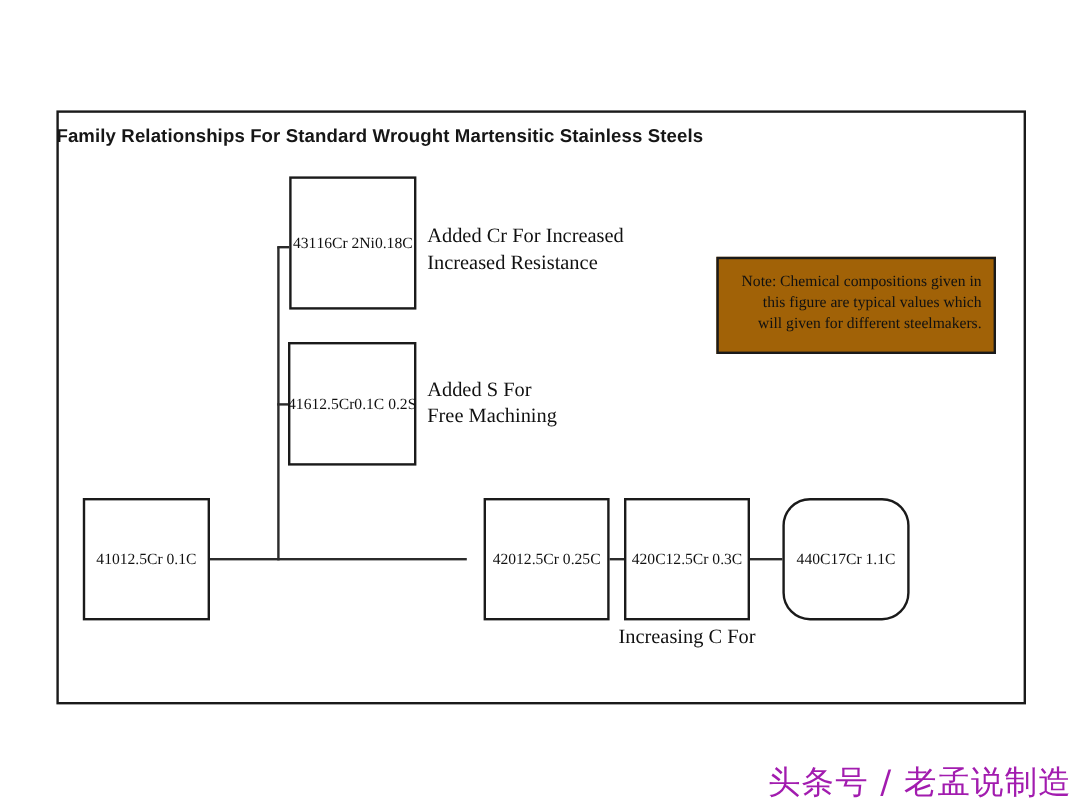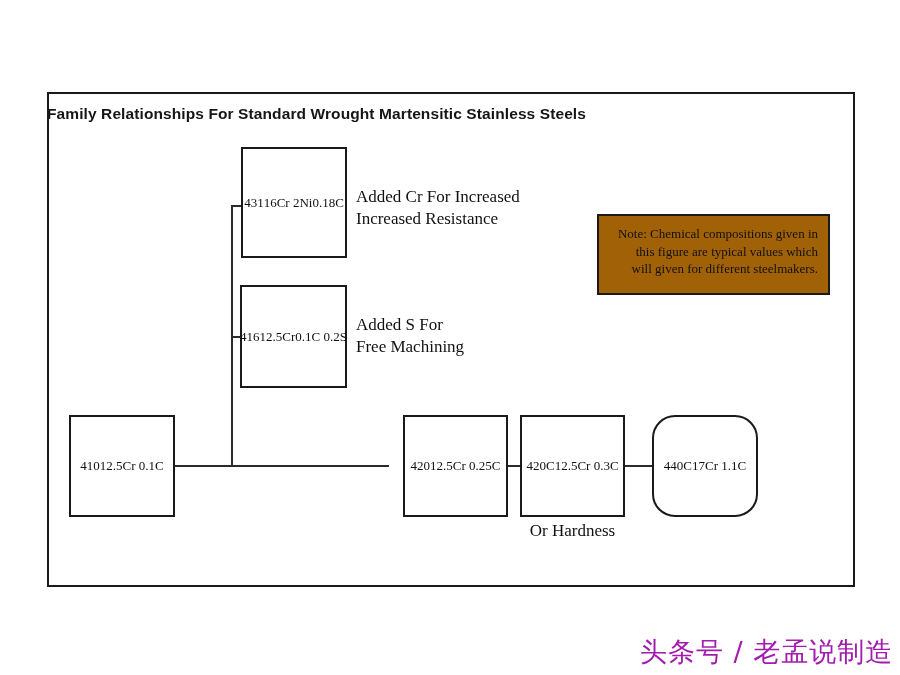--- a/index.html
+++ b/index.html
@@ -186,21 +186,21 @@
     <span class="annot-line">Added Cr For Increased</span>
     <span class="annot-line">Increased Resistance</span>
   </div>
 
   <div class="annotation" id="annot-416">
     <span class="annot-line">Added S For</span>
     <span class="annot-line">Free Machining</span>
   </div>
 
   <div class="annotation" id="annot-420c">
-    <span class="annot-line">Or Hardness</span>
+    <span class="annot-line">Increasing C For</span>
   </div>
 
   <div id="note-box">
     <span class="note-line">Note: Chemical compositions given in</span>
     <span class="note-line">this figure are typical values which</span>
     <span class="note-line">will given for different steelmakers.</span>
   </div>
 
   <div id="watermark">头条号 / 老孟说制造</div>
 

